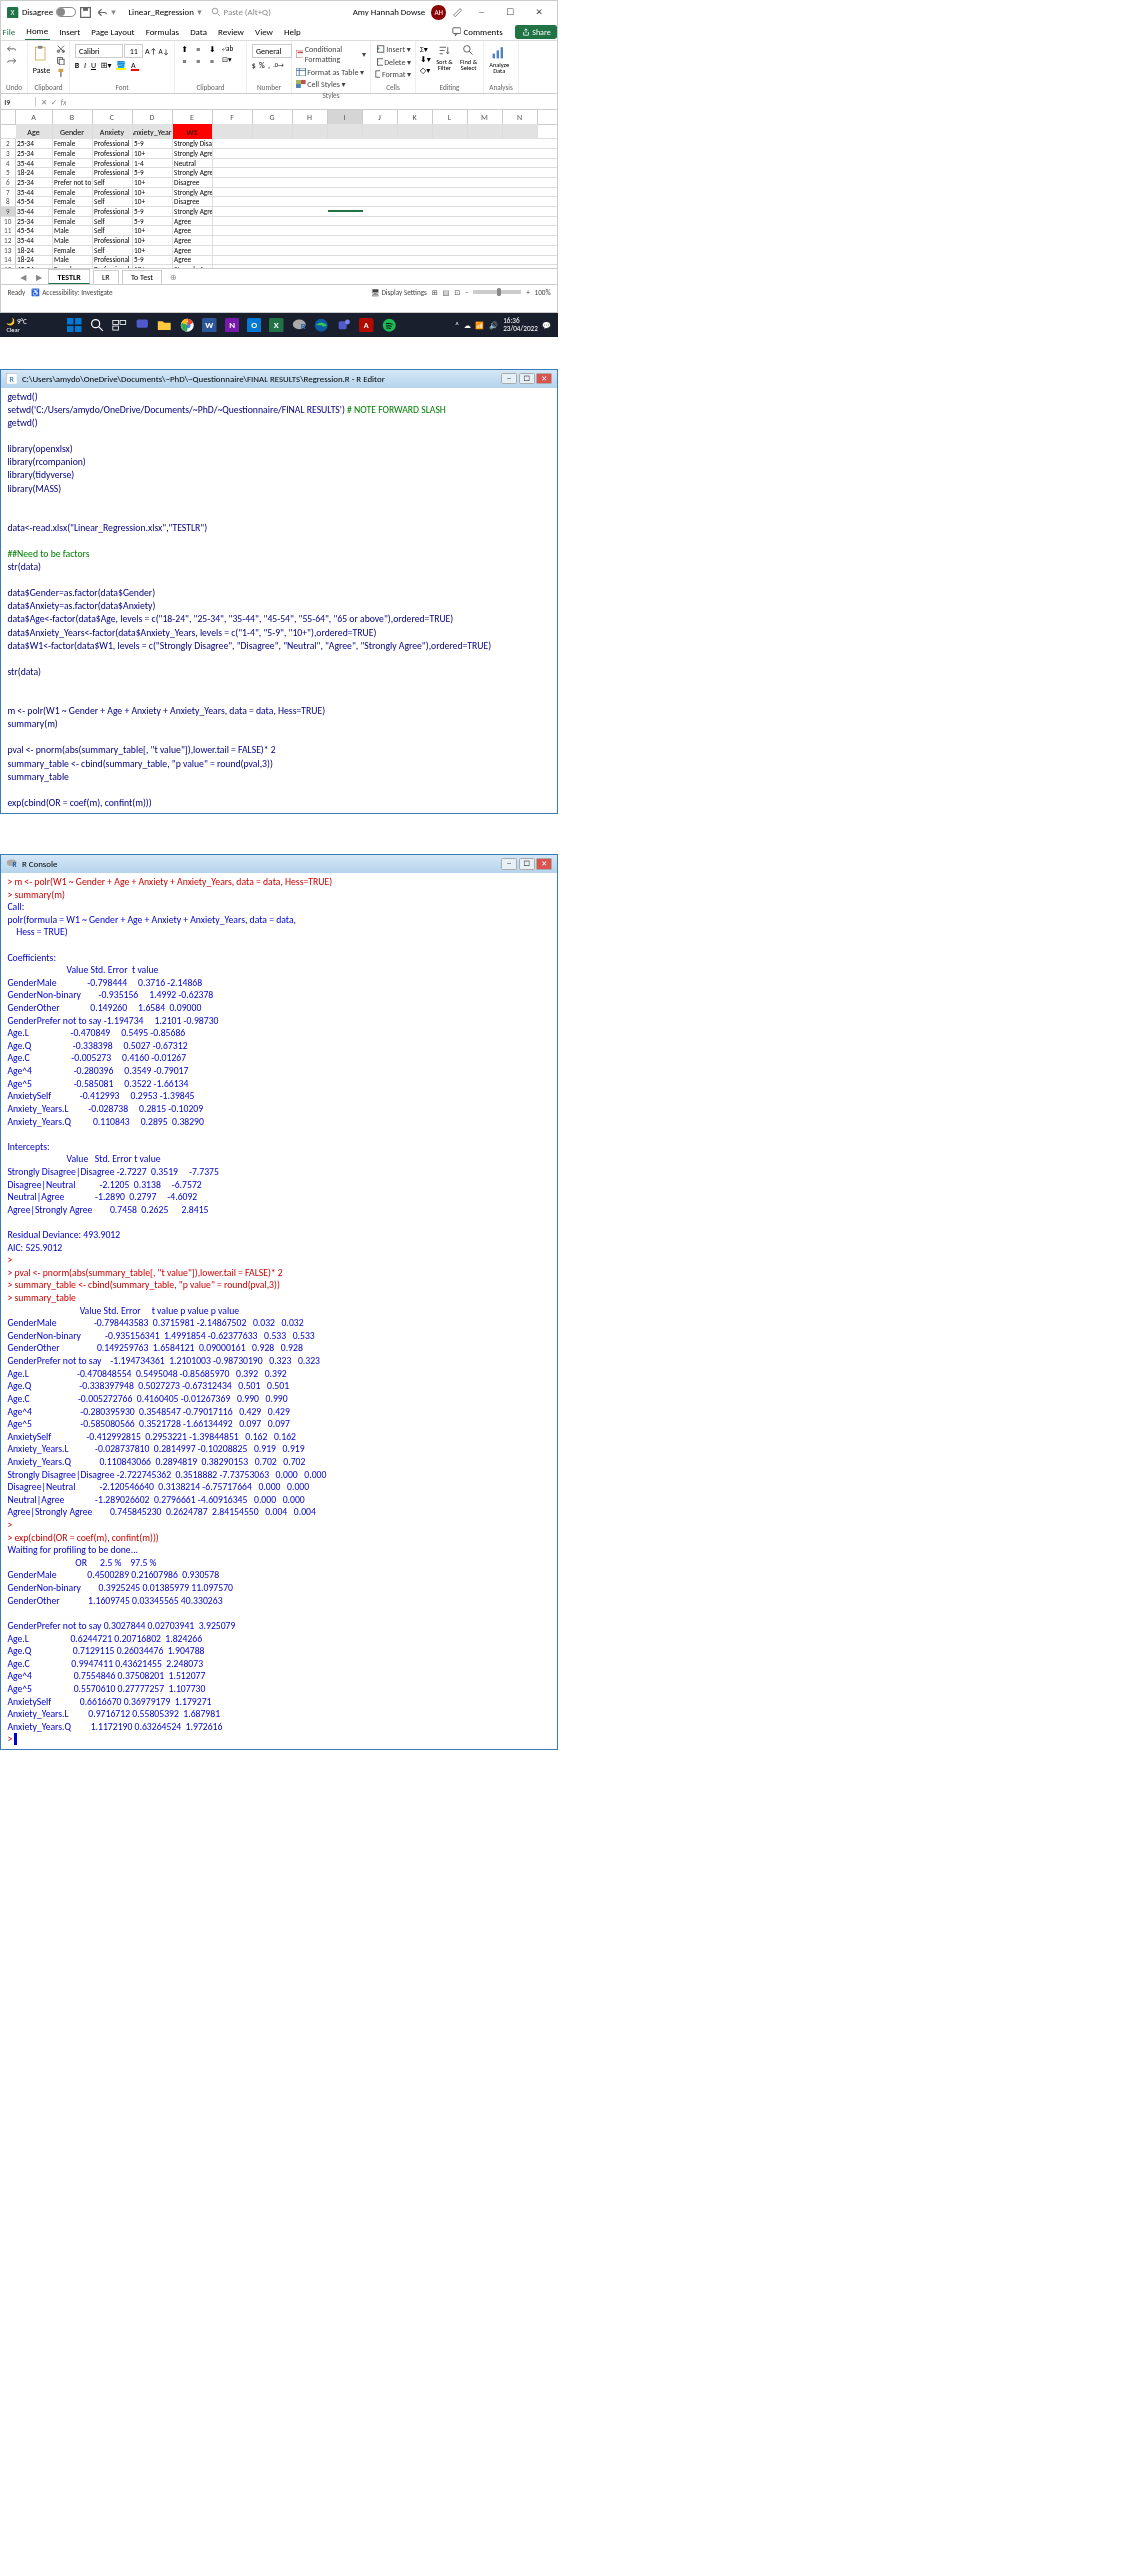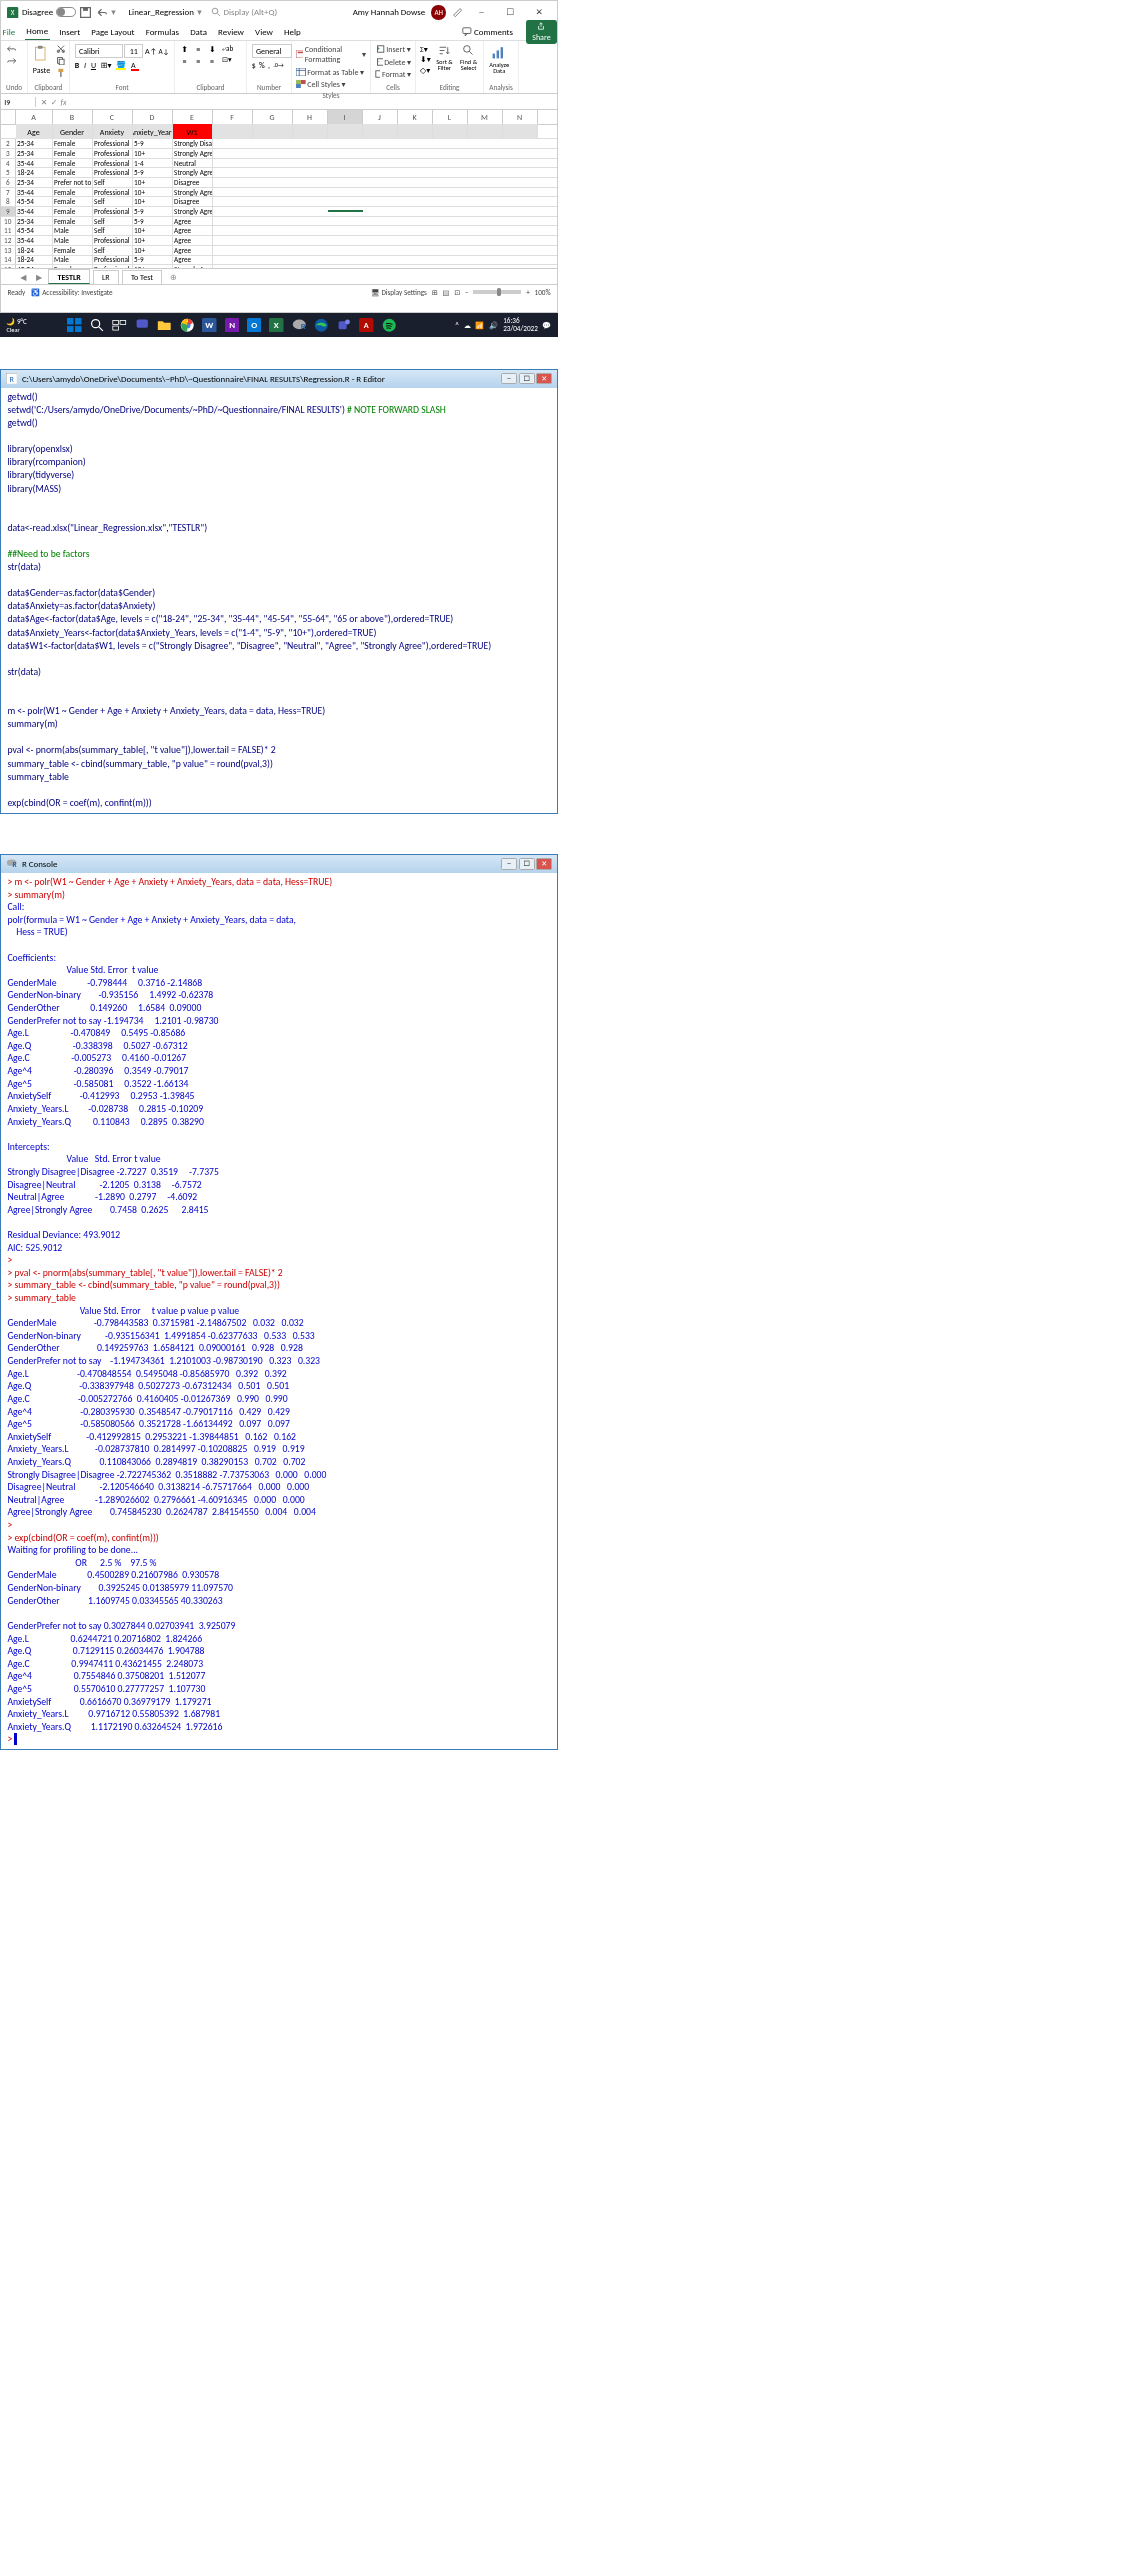--- a/index.html
+++ b/index.html
@@ -15,21 +15,21 @@
   .search-box { flex: 1; max-width: 161px; margin: 0 auto; display: flex; align-items: center; gap: 3.2px; color: #888; border: 0.8px solid transparent; border-radius: 2.4px; padding: 0.8px 4.8px; }
   .titlebar-right { margin-left: auto; display: flex; gap: 6.4px; align-items: center; }
   .user-badge { width: 14.5px; height: 14.5px; border-radius: 50%; background: #8b0000; color: #fff; font-size: 7.2px; display: flex; align-items: center; justify-content: center; }
   .win-btn { width: 22.6px; height: 13px; display: flex; align-items: center; justify-content: center; color: #444; font-size: 8.9px; }
   
   .ribbon-tabs { height: 17.7px; display: flex; align-items: center; padding: 0 0; gap: 8px; font-size: 8.9px; border-bottom: 0.8px solid #ddd; }
   .ribbon-tab { padding: 2.4px 1.6px; cursor: pointer; }
   .ribbon-tab.active { border-bottom: 1.6px solid #217346; }
   .ribbon-tab.file { color: #217346; }
   .comments-btn { margin-left: auto; padding: 1.6px 4.8px; display: flex; gap: 2.4px; align-items: center; }
-  .share-btn { background: #217346; color: #fff; padding: 1.6px 6.4px; border-radius: 2.4px; font-size: 8px; display: flex; align-items: center; gap: 2.4px; flex-direction: column; }
+  .share-btn { background: #217346; color: #fff; padding: 1.6px 6.4px; border-radius: 2.4px; font-size: 8px; display: flex; align-items: center; gap: 2.4px; }
   
   .ribbon { height: 53px; display: flex; border-bottom: 0.8px solid #ccc; font-size: 8px; }
   .ribbon-group { border-right: 0.8px solid #eee; padding: 1.6px 3.2px; display: flex; flex-direction: column; position: relative; }
   .ribbon-group-label { text-align: center; color: #666; font-size: 7.2px; margin-top: auto; }
   .ribbon-controls { display: flex; gap: 1.6px; flex: 1; align-items: flex-start; }
   .btn-large { width: 24px; display: flex; flex-direction: column; align-items: center; gap: 1.6px; padding: 1.6px; }
   .btn-stack { display: flex; flex-direction: column; gap: 0.8px; }
   .btn-small { width: 14.5px; height: 11.3px; display: flex; align-items: center; justify-content: center; }
   .font-row { display: flex; gap: 1.6px; align-items: center; }
   .font-name { width: 48px; border: 0.8px solid #ccc; padding: 0.8px 3.2px; font-size: 8px; }
@@ -114,21 +114,21 @@
       </svg>
     <span style="color:#888">▾</span>
     <span style="width:6.4px"></span>
     <span>Linear_Regression</span>
     <span style="color:#888">▾</span>
     <div class="search-box">
       <svg width="9.7" height="9.7" viewBox="0 0 12 12">
           <circle cx="5" cy="5" r="3.5" fill="none" stroke="#888"></circle>
           <line x1="8" y1="8" x2="11" y2="11" stroke="#888"></line>
         </svg>
-      <span>Display (Alt+Q)</span>
+      <span>Paste (Alt+Q)</span>
     </div>
     <div class="titlebar-right">
       <span>Amy Hannah Dowse</span>
       <div class="user-badge">
           <span>AH</span>
         </div>
       <svg width="11.3" height="11.3" viewBox="0 0 14 14">
           <path d="M2 10 L10 2 L12 4 L4 12 Z" fill="none" stroke="#666"></path>
         </svg>
       <div class="win-btn">─</div>

